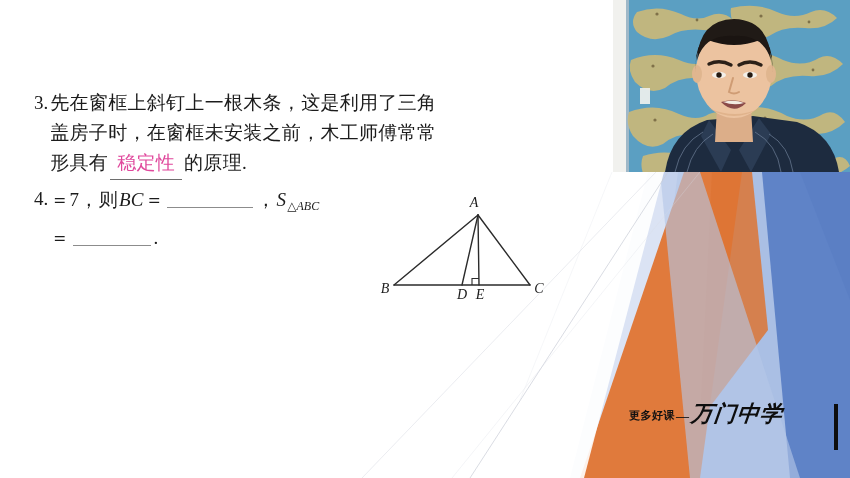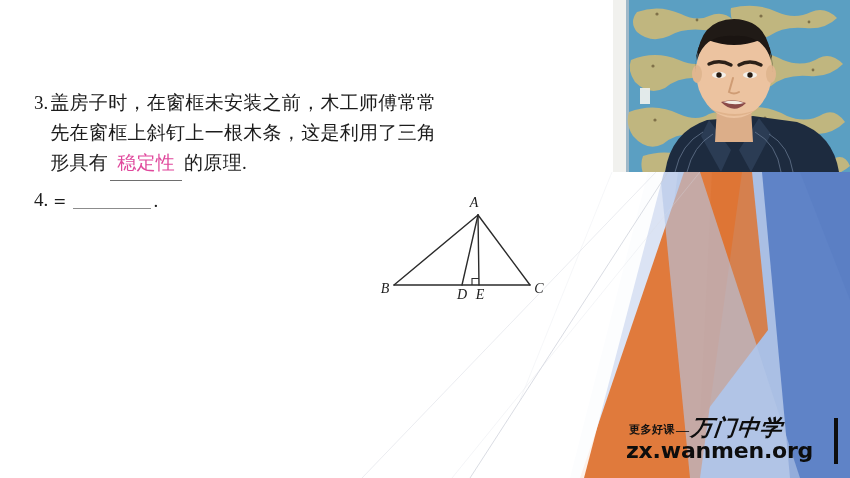--- a/index.html
+++ b/index.html
@@ -109,21 +109,21 @@
     position: absolute;
     inset: 0;
     width: 237px;
     height: 172px;
   }
 
   
   #watermark {
     position: absolute;
     left: 624px;
-    top: 416px;
+    top: 402px;
     width: 220px;
     height: 52px;
     user-select: none;
   }
   .wm-top {
     display: flex;
     align-items: flex-end;
     justify-content: flex-start;
     height: 22px;
     padding-left: 5px;
@@ -196,34 +196,37 @@
     <line x1="656" y1="172" x2="362" y2="478" stroke="#d6d9e1" stroke-width="0.7" opacity="0.7"></line>
     <line x1="700" y1="172" x2="452" y2="478" stroke="#d9dce4" stroke-width="0.6" opacity="0.5"></line>
     <line x1="612" y1="172" x2="520" y2="400" stroke="#dfe2e9" stroke-width="0.6" opacity="0.5"></line>
   </svg>
 
   <div class="worksheet">
 
     <div class="q-block q3">
       <div class="q-num">3.</div>
       <div class="q-body">
+        <div class="q-line">先在窗框上斜钉上一根木条，这是利用了三角</div>
         <div class="q-line">盖房子时，在窗框未安装之前，木工师傅常常</div>
-        <div class="q-line">先在窗框上斜钉上一根木条，这是利用了三角</div>
         <div class="q-line">
-          <span>形具有</span><span class="blank-filled" id="q3-answer" style="color: rgb(224, 72, 156); font-family: Liberation Mono, monospace;">稳定性</span><span>的原理.</span>
+          <span>形具有</span><span class="blank-filled" id="q3-answer" style="color: rgb(224, 72, 156);">稳定性</span><span>的原理.</span>
         </div>
       </div>
     </div>
 
     <div class="q-block q4">
       <div class="q-num">4.</div>
       <div class="q-body">
 
 
 
+        <div class="q-line">
+          <span>＝7，则</span><span class="math-i">BC</span><span>＝</span><span class="blank-empty"></span><span>，</span><span class="math-i">S</span><span class="sub-tri">△ABC</span>
+        </div>
 
         <div class="q-line">
           <span>＝</span><span class="blank-empty short"></span><span>.</span>
         </div>
 
       </div>
     </div>
   </div>
 
   <svg id="figure" viewBox="0 0 170 112">
@@ -319,17 +322,16 @@
       </g>
     </svg>
   </div>
 
   <div id="watermark">
     <div class="wm-top">
       <span class="wm-small">更多好课</span>
       <span class="wm-dash">—</span>
       <span class="wm-brand">万门中学</span>
     </div>
-    <div class="wm-url">zx.wanmen.org</div>
     <div class="wm-bar"></div>
   </div>
 
 </div>
 
 </body></html>

